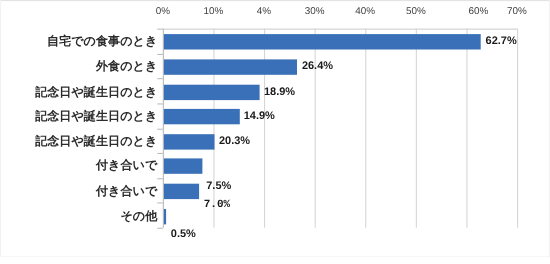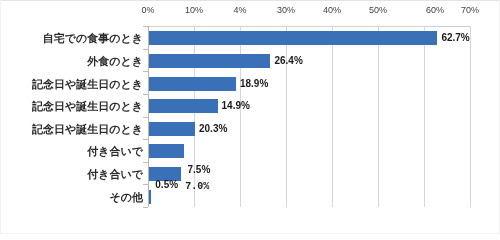--- a/index.html
+++ b/index.html
@@ -178,21 +178,21 @@
       <div class="val-label" style="left: 239.94px; top: 77px;">18.9%</div>
       <div class="bar" style="left: 149px; top: 99px; width: 68.54px; background: rgb(58, 112, 184);"></div>
       <div class="val-label" style="left: 221.54px; top: 99px;">14.9%</div>
       <div class="bar" style="left: 149px; top: 122px; width: 46px; background: rgb(58, 112, 184);"></div>
       <div class="val-label" style="left: 199px; top: 122px;">20.3%</div>
       <div class="bar" style="left: 149px; top: 144px; width: 34.5px; background: rgb(58, 112, 184);"></div>
       <div class="val-label" style="left: 187.5px; top: 144px; margin-top: 19px;">7.5%</div>
       <div class="bar" style="left: 149px; top: 167px; width: 32.2px; background: rgb(58, 112, 184);"></div>
       <div class="val-label" style="left: 185.2px; top: 180px; font-family: Liberation Mono, monospace;">7.0%</div>
       <div class="bar" style="left: 149px; top: 190px; width: 2.3px; background: rgb(58, 112, 184);"></div>
-      <div class="val-label" style="left: 155.3px; top: 178px;">0.5%</div>
+      <div class="val-label" style="left: 155.3px; top: 206px;">0.5%</div>
     </div>
 
 <div class="tick" style="top: 26px;"></div>
     <div class="tick" style="top: 49px;"></div>
     <div class="tick" style="top: 71px;"></div>
     <div class="tick" style="top: 94px;"></div>
     <div class="tick" style="top: 117px;"></div>
     <div class="tick" style="top: 139px;"></div>
     <div class="tick" style="top: 162px;"></div>
     <div class="tick" style="top: 184px;"></div>

